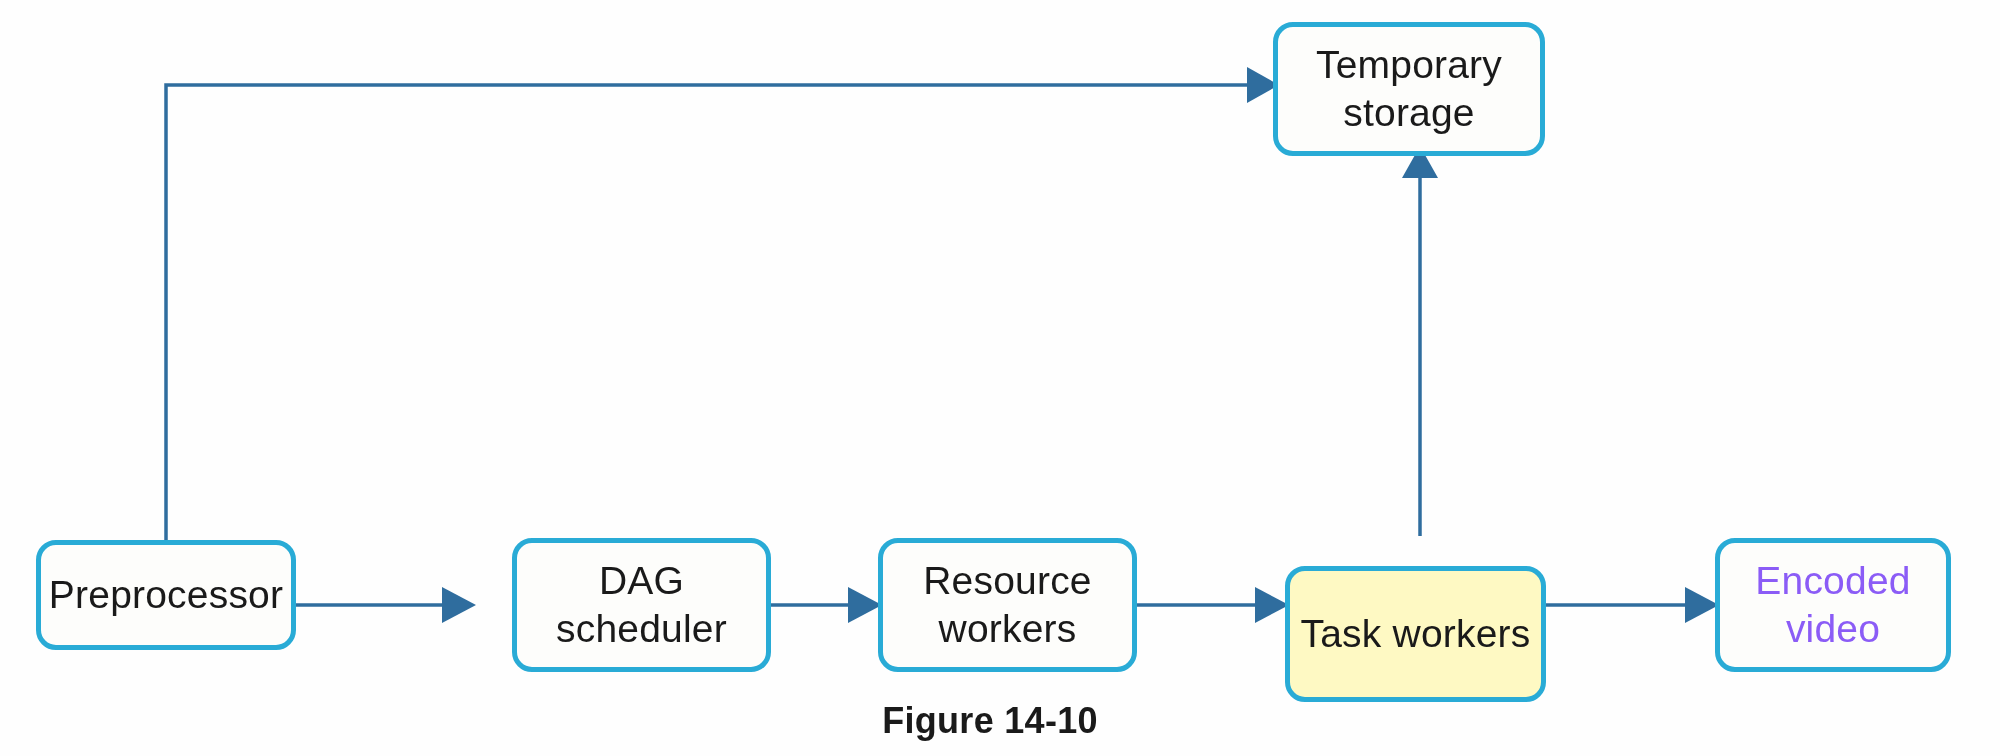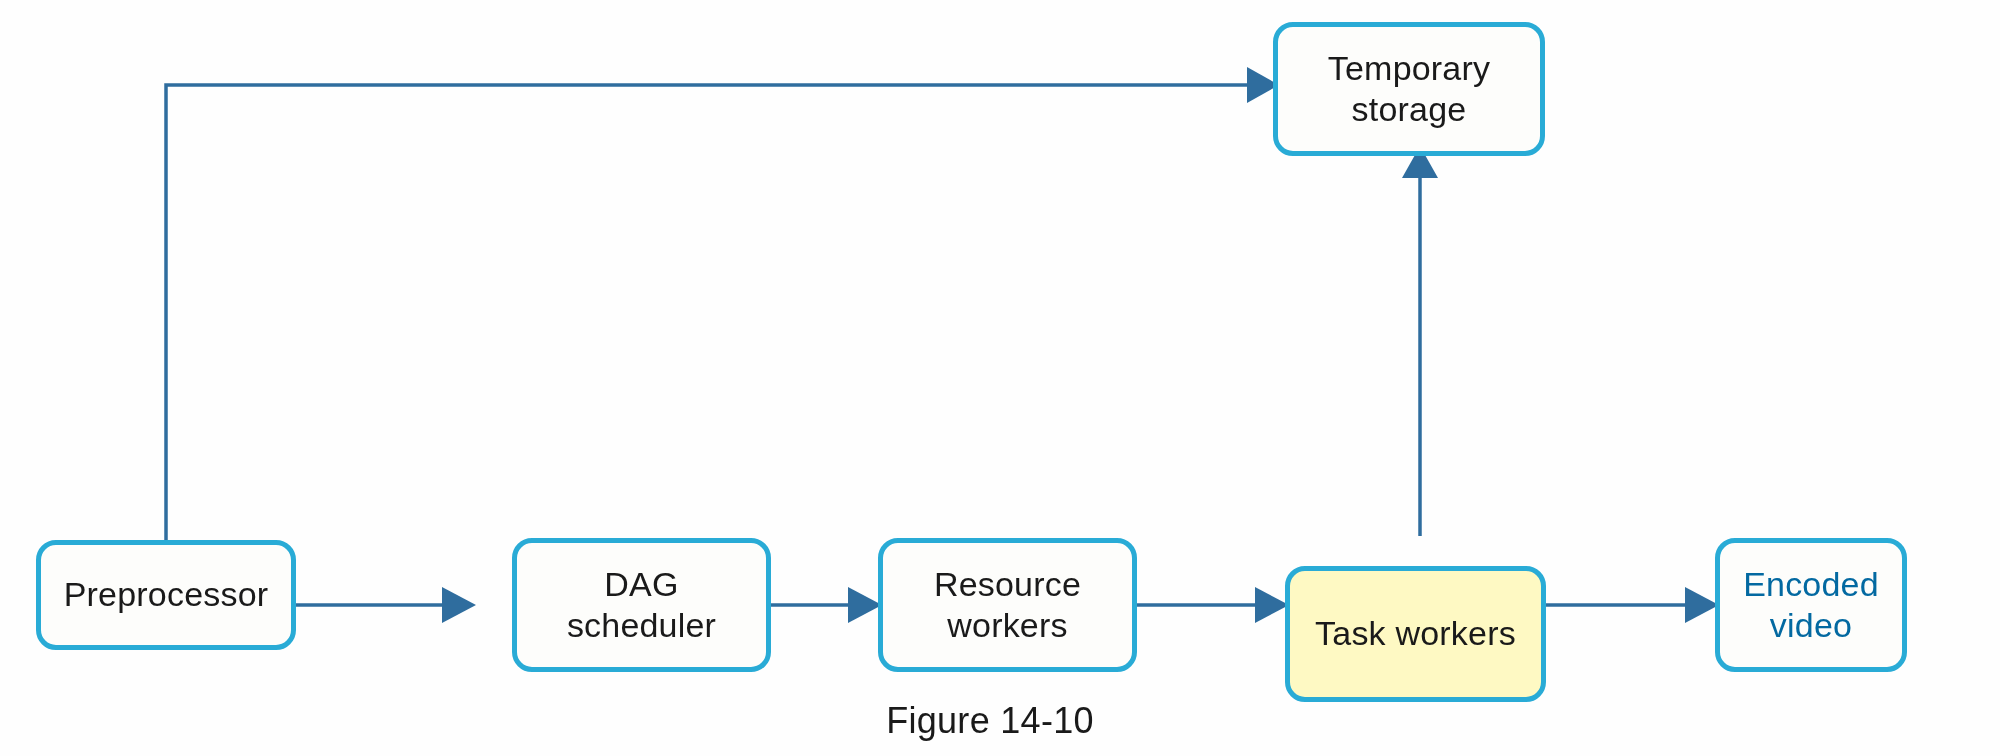--- a/index.html
+++ b/index.html
@@ -30,21 +30,21 @@
     position: absolute;
     box-sizing: border-box;
     border: 5px solid #29abd6;
     border-radius: 20px;
     background: #fdfdfb;
     display: flex;
     align-items: center;
     justify-content: center;
     text-align: center;
     color: #1a1a1a;
-    font-size: 34px;
+    font-size: 39px;
     line-height: 1.22;
     letter-spacing: 0.2px;
     font-weight: 400;
     padding: 20px 10px;
   }
   .node .label {
     display: block;
     white-space: pre-line;
   }
   #caption {
@@ -115,22 +115,22 @@
 
   <div class="node" id="node-resource-manager" style="left: 878px; top: 538px; width: 259px; height: 134px; border-color: rgb(41, 171, 214); background: rgb(253, 253, 251); color: rgb(26, 26, 26);">
     <span class="label">Resource
 workers</span>
   </div>
 
   <div class="node" id="node-task-workers" style="left: 1285px; top: 566px; width: 261px; height: 136px; border-color: rgb(41, 171, 214); background: #fef9c3; color: rgb(26, 26, 26);">
     <span class="label">Task workers</span>
   </div>
 
-  <div class="node" id="node-encoded-video" style="left: 1715px; top: 538px; width: 192px; height: 134px; border-color: rgb(41, 171, 214); background: rgb(253, 253, 251); color: #0369a1;">
+  <div class="node" id="node-encoded-video" style="left: 1715px; top: 538px; width: 236px; height: 134px; border-color: rgb(41, 171, 214); background: rgb(253, 253, 251); color: #8b5cf6;">
     <span class="label">Encoded
 video</span>
   </div>
 
-  <div id="caption" style="top: 700px; color: rgb(26, 26, 26);">
+  <div id="caption" style="top: 700px; color: rgb(26, 26, 26); font-weight: bold;">
     <span class="cap-inner">Figure 14-10</span>
   </div>
 
 </div>
 
 </body></html>

